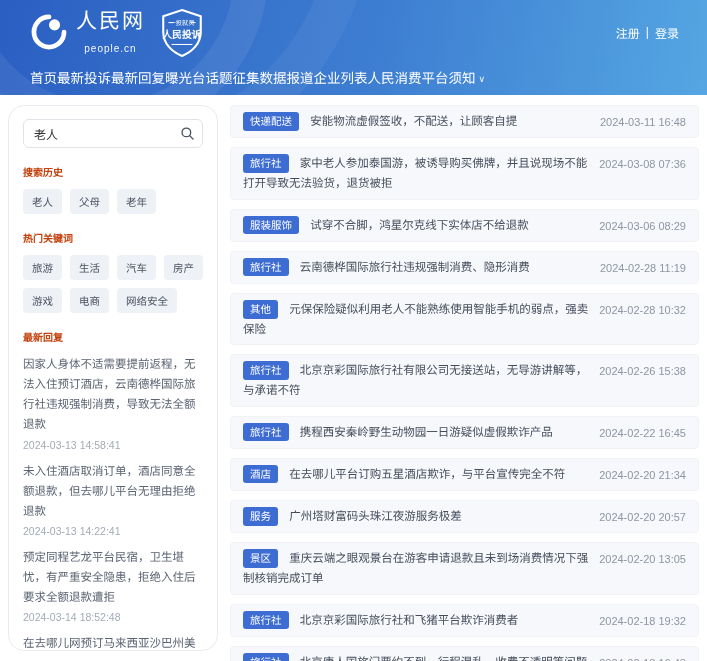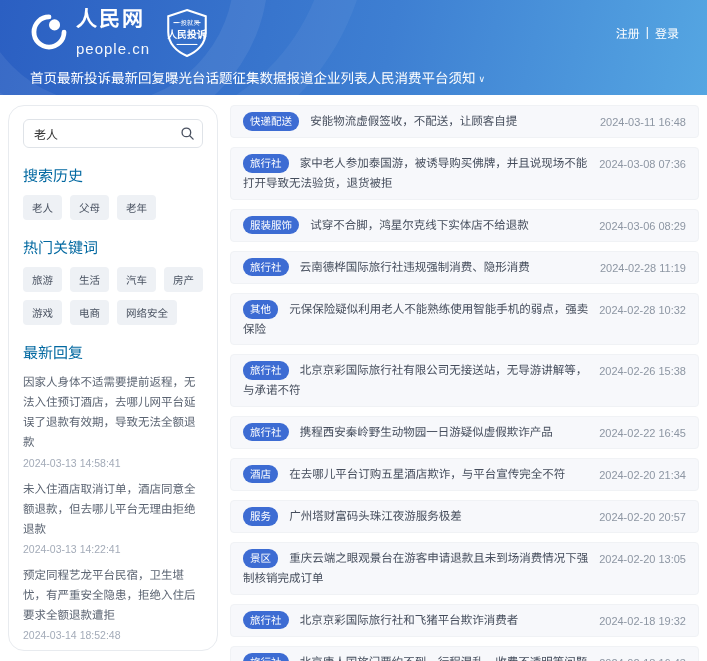--- a/index.html
+++ b/index.html
@@ -9,54 +9,54 @@
   
   .header { position:relative; height:95px; overflow:hidden; color:#fff;
     background:linear-gradient(102deg,#2b5fc2 0%,#3e7fd2 55%,#55a6e2 100%); }
   .header::before { content:""; position:absolute; width:260px; height:260px; border-radius:50%;
     border:34px solid rgba(255,255,255,0.07); top:-190px; left:-60px; }
   .header::after { content:""; position:absolute; width:420px; height:420px; border-radius:50%;
     border:40px solid rgba(255,255,255,0.05); top:-330px; left:-130px; }
   .header-row1 { position:relative; z-index:2; display:flex; align-items:center; height:60px; padding:4px 28px 0 30px; }
   .logo-mark { width:38px; height:38px; margin-right:8px; flex:none; }
   .logo-text { line-height:1; margin-right:14px; }
-  .logo-cn { font-size:21px; font-weight:bold; letter-spacing:2px; font-family:"DejaVu Serif","Liberation Serif",serif; }
-  .logo-en { font-size:15px; letter-spacing:1px; margin-top:12px; text-align:left; opacity:.95; }
+  .logo-cn { font-size:21px; font-weight:normal; letter-spacing:2px; font-family:"DejaVu Serif","Liberation Serif",serif; }
+  .logo-en { font-size:10px; letter-spacing:1px; margin-top:12px; text-align:center; opacity:.95; }
   .shield { width:46px; height:50px; flex:none; margin-top:2px; }
   .auth { margin-left:auto; font-size:12px; display:flex; gap:6px; align-items:center; }
   .auth span { cursor:pointer; }
   .nav { position:relative; z-index:2; display:flex; align-items:center; padding:0 30px; height:33px; font-size:13.5px; }
   .nav-item { cursor:pointer; white-space:nowrap; }
   .chev { font-size:9px; margin-left:3px; vertical-align:1px; opacity:.95; }
 
   
   .page { display:flex; gap:12px; padding:10px 8px 0 8px; align-items:flex-start; }
 
   
   .sidebar { width:210px; flex:none; background:#fff; border:1px solid #e8ebef; border-radius:16px;
     padding:13px 14px 10px 14px; height:546px; overflow:hidden; }
   .search-box { position:relative; }
   .search-box input { width:100%; height:29px; border:1px solid #dfe3e8; border-radius:6px;
     padding:0 28px 0 10px; font-size:12px; color:#333; outline:none; background:#fff;
     font-family:"Liberation Sans","DejaVu Sans",sans-serif; }
   .search-icon { position:absolute; right:8px; top:7px; width:15px; height:15px; cursor:pointer; }
-  .side-title { font-size:15px; font-weight:normal; color:#0369a1; margin:16px 0 10px; }
+  .side-title { font-size:10px; font-weight:bold; color:#c2410c; margin:16px 0 10px; }
   .tags { display:flex; flex-wrap:wrap; gap:8px; }
   .tag { background:#eef1f5; border-radius:4px; padding:5px 9px; font-size:10.5px; color:#4a5362; cursor:pointer; white-space:nowrap; }
   .reply { margin-bottom:10px; cursor:pointer; }
   .reply-text { font-size:11.5px; color:#5b6472; line-height:1.75; }
   .reply-date { font-size:10.5px; color:#a3abb8; margin-top:4px; }
 
   
   .main { flex:1; display:flex; flex-direction:column; gap:9px; min-width:0; }
   .row { background:#f7f8fb; border:1px solid #f0f2f5; border-radius:4px; padding:5px 12px;
     font-size:11.5px; color:#454d5c; line-height:1.75; cursor:pointer; }
   .row .date { float:right; color:#8d96a3; font-size:11px; margin-left:10px; margin-top:2px; white-space:nowrap;text-align:center; }
   .badge { display:inline-block; background:#3d6cd3; color:#fff; font-size:10.5px;
-    padding:2px 7px; border-radius:9px; margin-right:8px; line-height:1.4; white-space:nowrap; }
+    padding:2px 7px; border-radius:3px; margin-right:8px; line-height:1.4; white-space:nowrap; }
 </style>
 </head>
 <body>
 
 <header class="header">
   <div class="header-row1">
     <svg class="logo-mark" viewBox="0 0 48 48">
       <path d="M24 5 A19 19 0 1 0 43 24" stroke="#fff" stroke-width="6" fill="none" stroke-linecap="round"></path>
       <circle cx="31" cy="15" r="7" fill="#fff"></circle>
     </svg>
@@ -116,21 +116,21 @@
         <span class="tag">汽车</span>
         <span class="tag">房产</span>
         <span class="tag">游戏</span>
         <span class="tag">电商</span>
         <span class="tag">网络安全</span>
     </div>
 
     <div class="side-title">最新回复</div>
     <div>
       <div class="reply">
-          <div class="reply-text">因家人身体不适需要提前返程，无法入住预订酒店，去哪儿网平台延误了退款有效期，导致无法全额退款</div>
+          <div class="reply-text">因家人身体不适需要提前返程，无法入住预订酒店，云南德桦国际旅行社违规强制消费，导致无法全额退款</div>
           <div class="reply-date">2024-03-13 14:58:41</div>
         </div>
         <div class="reply">
           <div class="reply-text">未入住酒店取消订单，酒店同意全额退款，但去哪儿平台无理由拒绝退款</div>
           <div class="reply-date">2024-03-13 14:22:41</div>
         </div>
         <div class="reply">
           <div class="reply-text">预定同程艺龙平台民宿，卫生堪忧，有严重安全隐患，拒绝入住后要求全额退款遭拒</div>
           <div class="reply-date">2024-03-14 18:52:48</div>
         </div>

